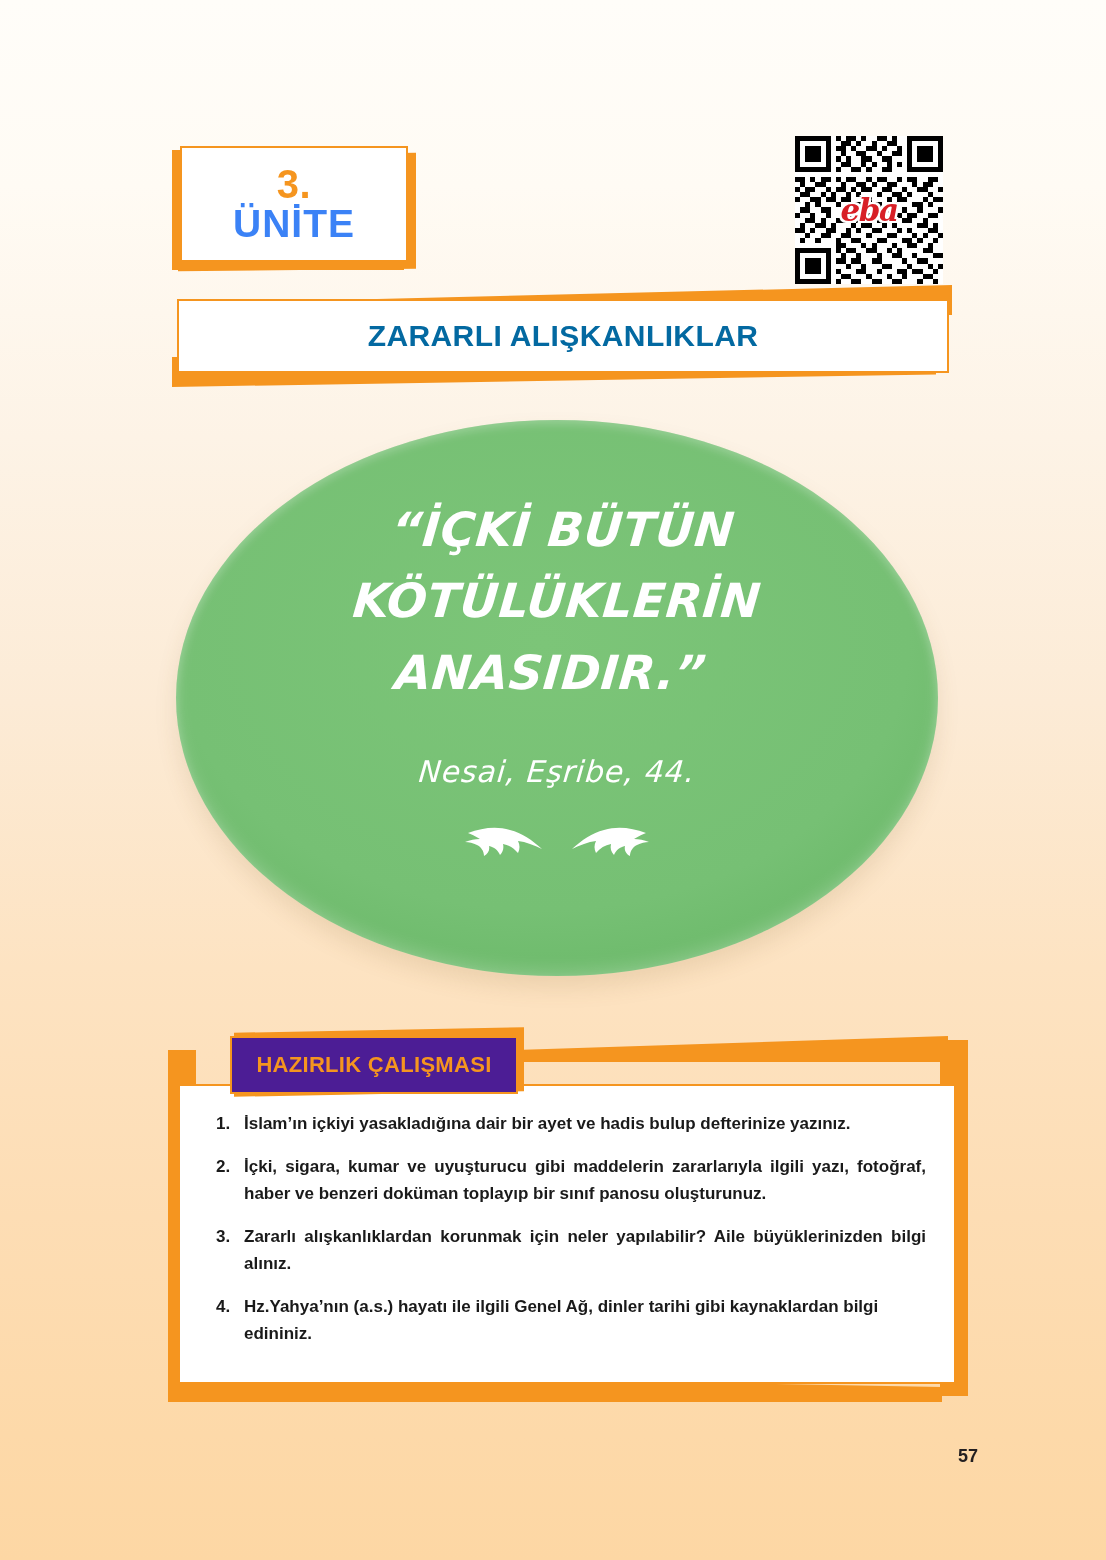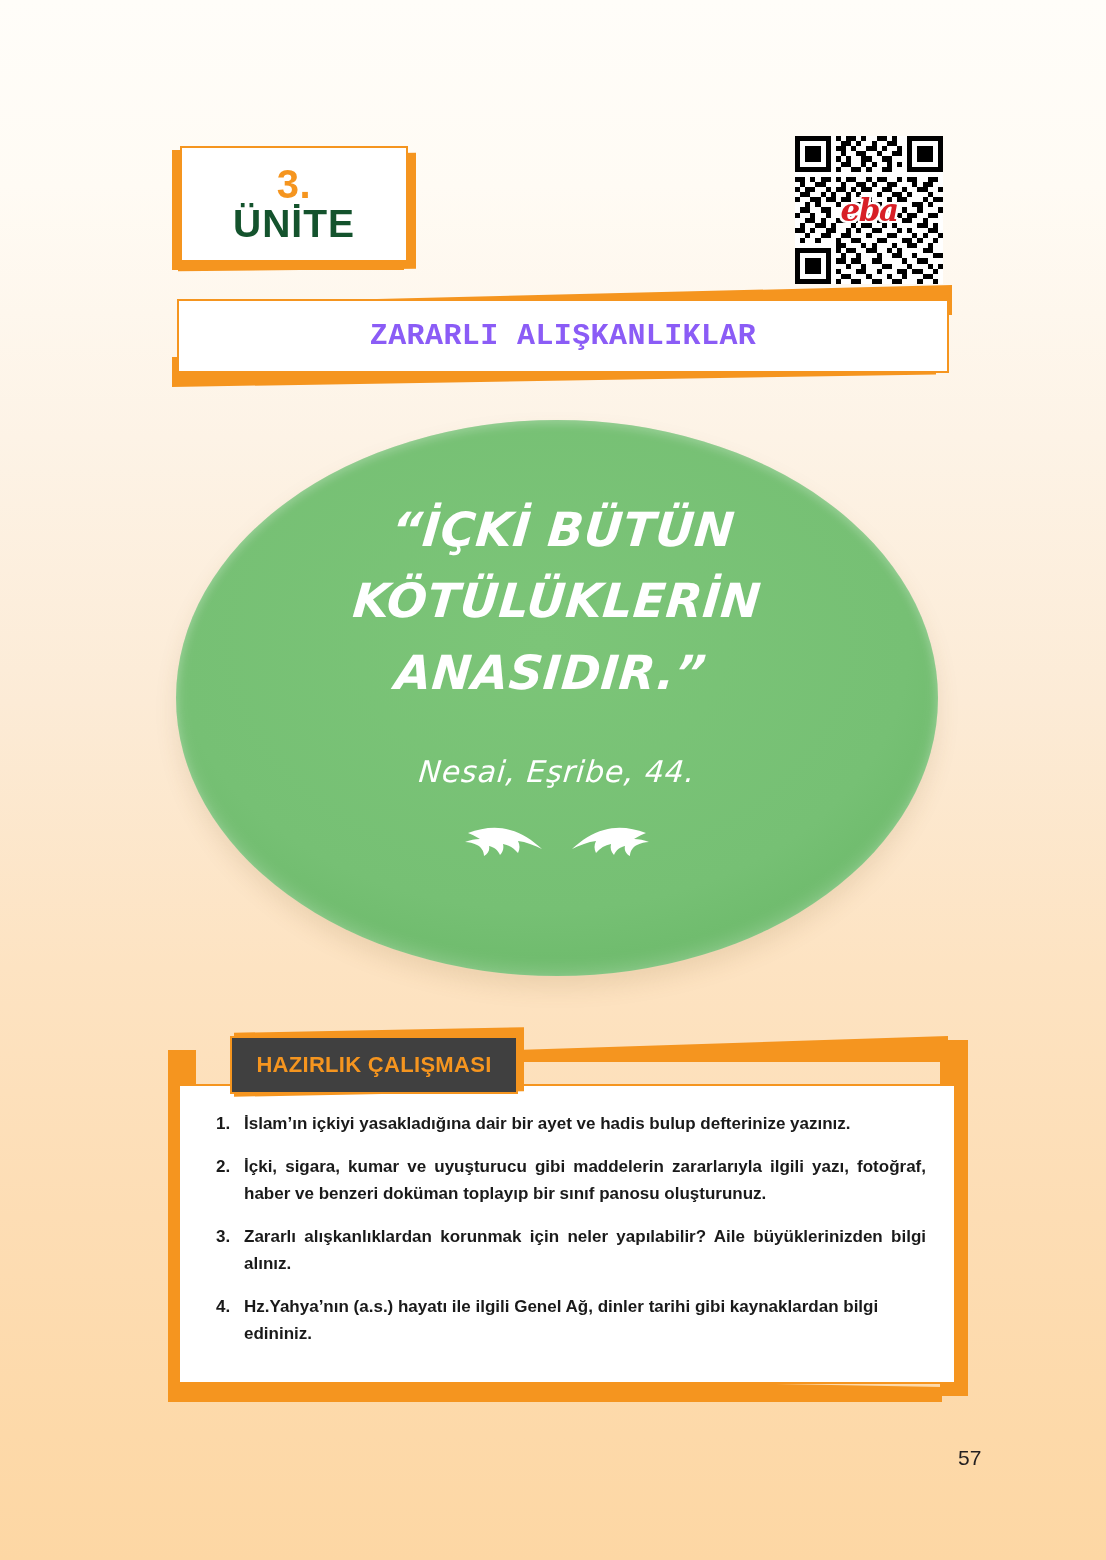--- a/index.html
+++ b/index.html
@@ -61,21 +61,21 @@
     justify-content: center;
   }
   .unit-num {
     color: #F5951F;
     font-weight: bold;
     font-size: 40px;
     line-height: 0.98;
     letter-spacing: 0.5px;
   }
   .unit-word {
-    color: #14532d;
+    color: #3b82f6;
     font-weight: bold;
     font-size: 39px;
     line-height: 1.0;
     letter-spacing: 1px;
   }
 
   
   .qr-wrap {
     position: absolute;
     left: 795px;
@@ -128,25 +128,24 @@
     left: 5px; top: 14px;
     width: 772px; height: 74px;
     background: #FFFFFF;
     border: 2.5px solid #F5951F;
     box-sizing: border-box;
     display: flex;
     align-items: center;
     justify-content: center;
   }
   .banner-title {
-    color: #8b5cf6;
+    color: #0369a1;
     font-weight: bold;
     font-size: 30px;
     letter-spacing: 0.4px;
-    font-family: Liberation Mono, monospace;
   }
 
   
   .quote-ellipse {
     position: absolute;
     left: 176px;
     top: 420px;
     width: 762px;
     height: 556px;
     border-radius: 50%;
@@ -240,21 +239,21 @@
     position: absolute;
     left: 66px; top: 8px;
     width: 290px; height: 64px;
     background: #F5951F;
     transform: skewY(-1.1deg);
   }
   .prep-section .tab {
     position: absolute;
     left: 62px; top: 14px;
     width: 288px; height: 58px;
-    background: #404040;
+    background: #4c1d95;
     border: 2.5px solid #F5951F;
     box-sizing: border-box;
     display: flex;
     align-items: center;
     justify-content: center;
   }
   .prep-title {
     color: #F5951F;
     font-weight: bold;
     font-size: 22px;
@@ -287,22 +286,22 @@
     flex: 1;
     font-weight: bold;
   }
   .prep-txt.nojust { text-align: left; }
 
   
   .page-number {
     position: absolute;
     left: 958px;
     top: 1446px;
-    font-size: 21px;
-    font-weight: normal;
+    font-size: 18px;
+    font-weight: bold;
     color: #231F20;
   }
 </style>
 </head>
 <body>
 
 <div class="page">
 
   <div class="unit-badge">
     <div class="shadow-a"></div>

